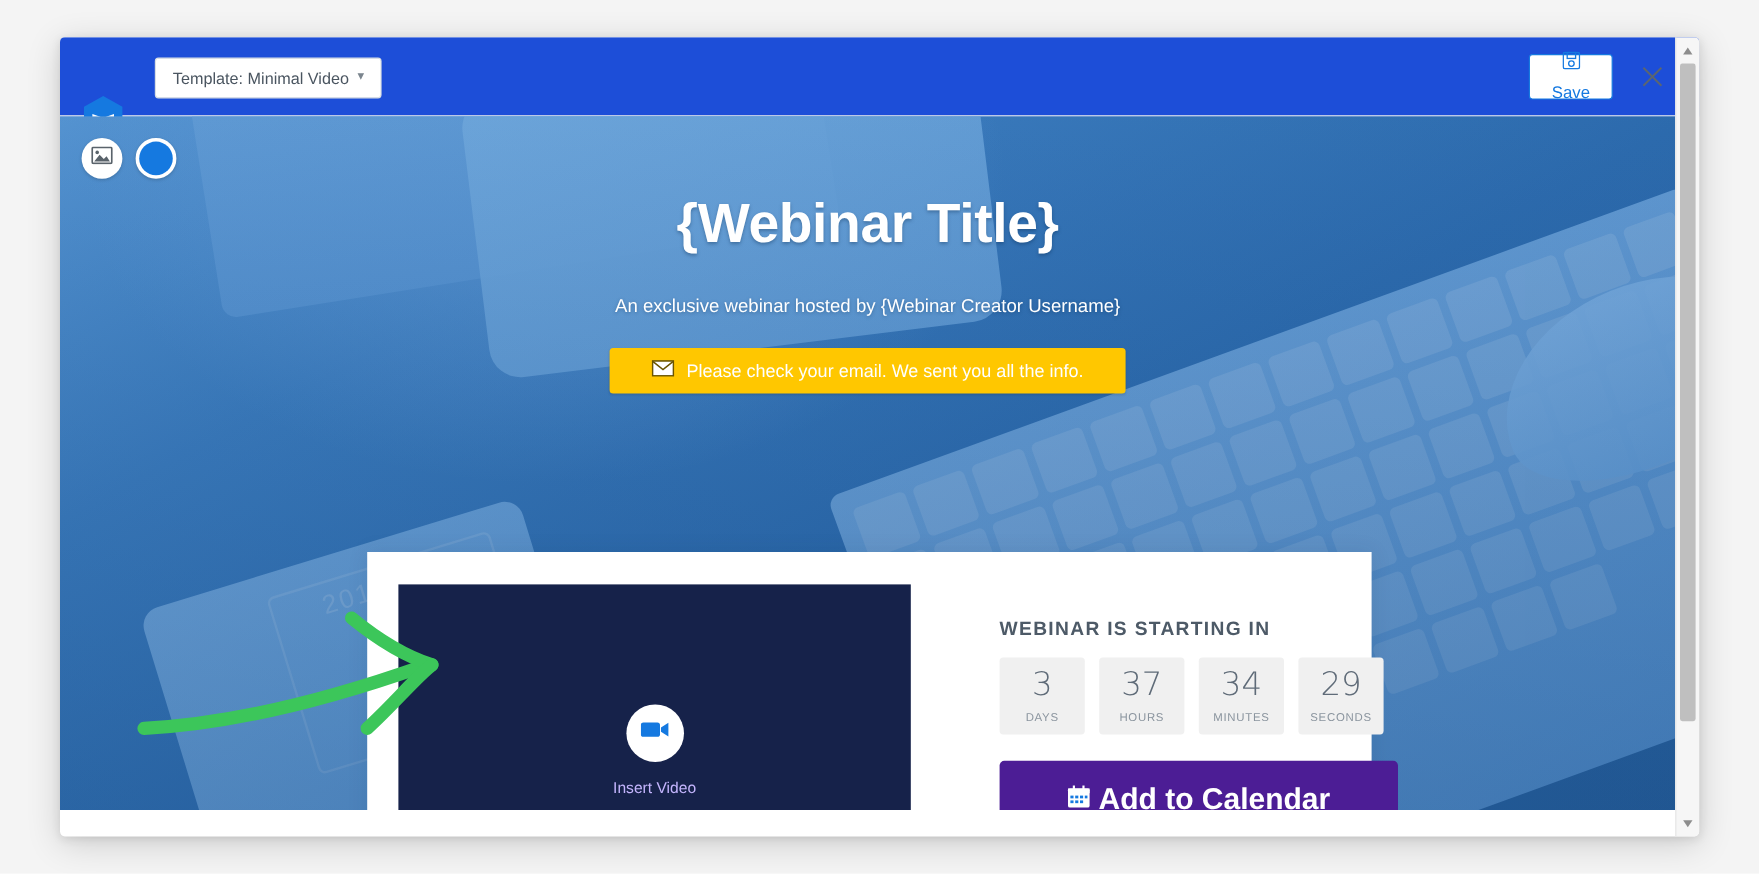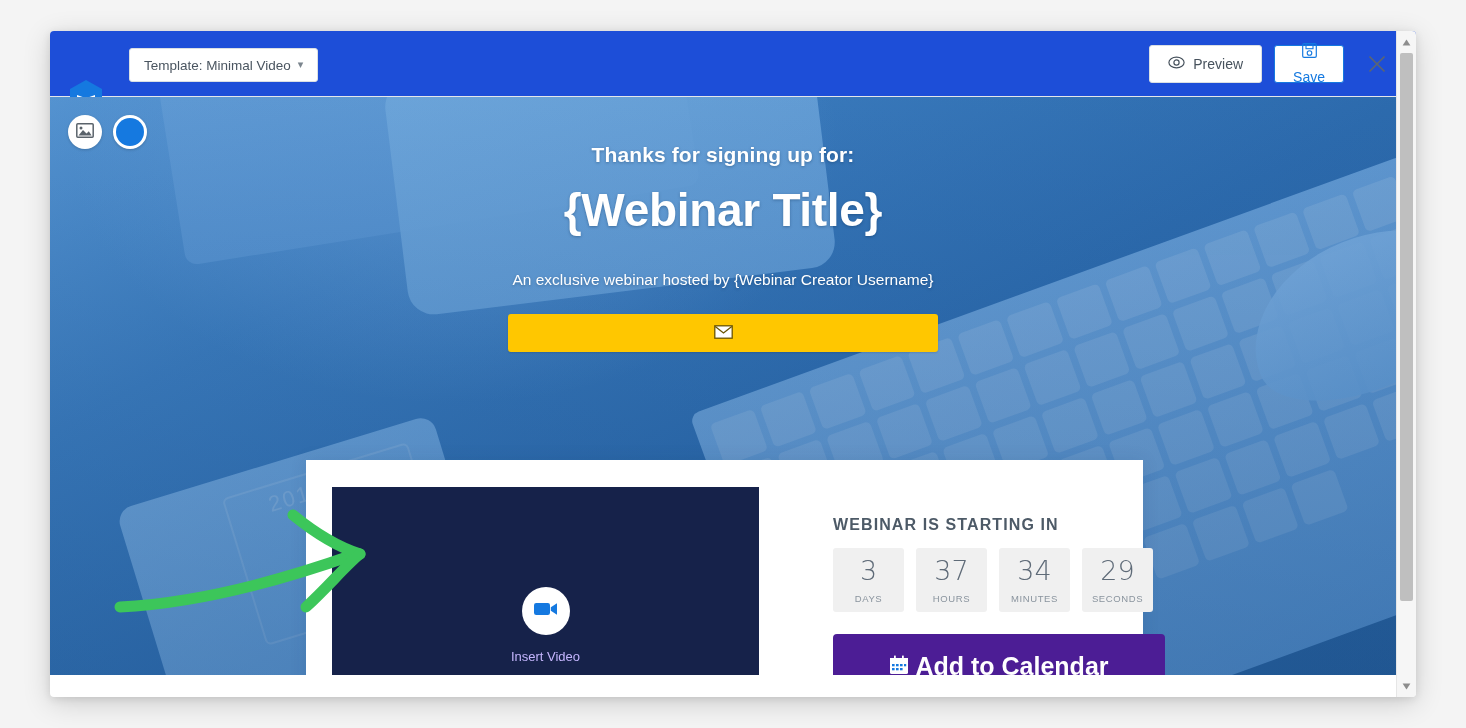--- a/index.html
+++ b/index.html
@@ -425,29 +425,20 @@
       </svg>
     </div>
 
     <div id="template-select">
       <span class="label">Template: Minimal Video</span>
       <span class="chev">▾</span>
     </div>
 
     <div id="top-actions">
 
-      <div class="btn btn-preview">
-        <span>
-          <svg width="17" height="13" viewBox="0 0 17 13">
-            <ellipse cx="8.5" cy="6.5" rx="7.6" ry="5.4" fill="none" stroke="#47525d" stroke-width="1.2"></ellipse>
-            <circle cx="8.5" cy="6.5" r="2.6" fill="none" stroke="#47525d" stroke-width="1.2"></circle>
-          </svg>
-        </span>
-        <span>Preview</span>
-      </div>
 
       <div class="btn btn-save">
         <span>
           <svg width="15" height="15" viewBox="0 0 15 15">
             <rect x="0.7" y="0.7" width="13.6" height="13.6" rx="1.4" fill="none" stroke="#1579e0" stroke-width="1.2"></rect>
             <rect x="4" y="0.7" width="7" height="5" fill="none" stroke="#1579e0" stroke-width="1.1"></rect>
             <circle cx="7.5" cy="10" r="2.3" fill="none" stroke="#1579e0" stroke-width="1.1"></circle>
           </svg>
         </span>
         <span>Save</span>
@@ -566,31 +557,31 @@
             <path d="M2.5 12.5 L7 7 L10.5 10.5 L12.8 8.2 L15.6 12.5 Z" fill="#5a636b"></path>
           </svg>
         </span>
       </div>
       <div id="color-swatch">
         <span></span>
       </div>
     </div>
 
     <div id="hero-copy">
-      <div id="hero-kicker">Thanks for signing up for:</div>
       <div id="hero-title">{Webinar Title}</div>
       <div id="hero-sub">An exclusive webinar hosted by {Webinar Creator Username}</div>
 
       <div id="notice-bar">
         <span>
           <svg width="19" height="14" viewBox="0 0 19 14">
             <rect x="0.8" y="0.8" width="17.4" height="12.4" fill="#ffffff" stroke="#6b5500" stroke-width="1.3"></rect>
             <path d="M1.2 1.4 L9.5 8 L17.8 1.4" fill="none" stroke="#6b5500" stroke-width="1.3"></path>
           </svg>
         </span>
+        <span>Please check your email. We sent you all the info.</span>
       </div>
     </div>
 
     <svg id="annotation-arrow" width="270" height="110" viewBox="0 0 270 110">
       <path d="M10 100 C 90 96, 175 72, 243 48" fill="none" stroke="#3cc65a" stroke-width="11" stroke-linecap="round"></path>
       <path d="M183 8 C 205 26, 228 40, 250 47" fill="none" stroke="#3cc65a" stroke-width="11" stroke-linecap="round"></path>
       <path d="M196 100 C 218 80, 236 58, 250 47" fill="none" stroke="#3cc65a" stroke-width="11" stroke-linecap="round"></path>
     </svg>
 
     <div id="content-card">

